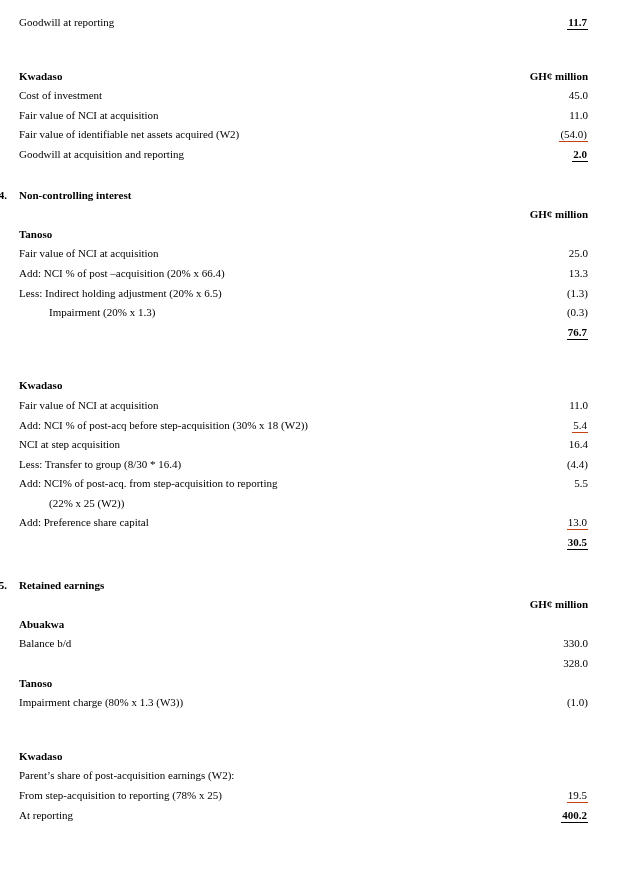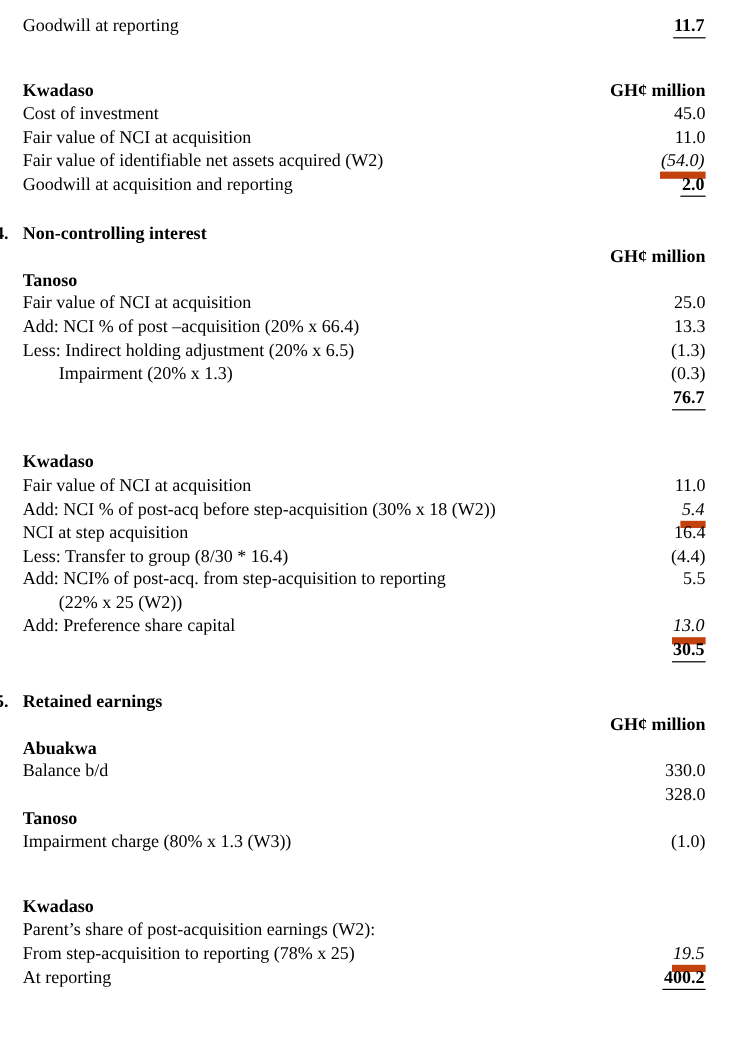--- a/index.html
+++ b/index.html
@@ -7,21 +7,21 @@
     width: 629px;
     height: 879px;
     overflow: hidden;
     background: #ffffff;
     color: #000000;
     font-family: "Liberation Serif", "DejaVu Serif", serif;
   }
   .doc {
     position: relative;
     padding: 13px 41px 0 19px;
-    font-size: 15px;
+    font-size: 11px;
   }
   .row {
     display: flex;
     justify-content: space-between;
     align-items: baseline;
     height: 19.6px;
     line-height: 19.6px;
     white-space: nowrap;
   }
   .row .label { flex: 1 1 auto; overflow: hidden; }
@@ -37,21 +37,21 @@
   .mt-c { margin-top: 21px; }
   .mt-d { margin-top: 23px; }
   .heading-num {
     position: absolute;
     right: calc(100% + 12px);
     white-space: nowrap;
     font-weight: bold;
   }
   .indent { padding-left: 30px; }
   .b { font-weight: bold; }
-  .u-val .vt { border-bottom: 6px solid #c2410c; padding: 0 1px 1px 1px; font-style: italic; }
+  .u-val .vt { border-bottom: 1px solid #c2410c; padding: 0 1px 1px 1px; }
   .total .vt { font-weight: bold; border-bottom: 1.5px solid #000; padding: 0 1px 1px 1px; text-align: right; }
 </style>
 </head>
 <body>
 
 <div class="doc">
     <div class="row total">
       <span class="label">Goodwill at reporting</span>
       <span class="value"><span class="vt">11.7</span></span>
     </div>

